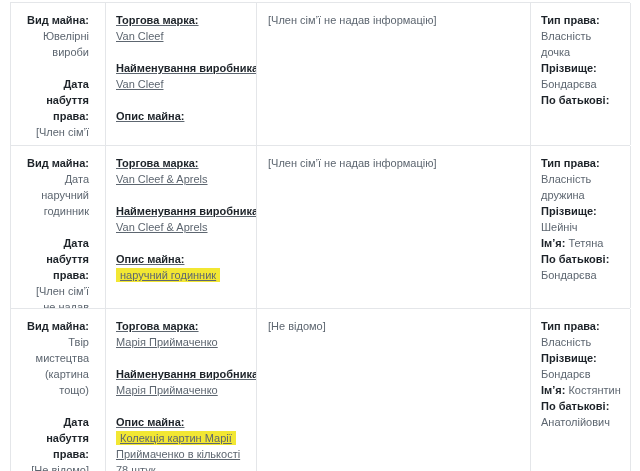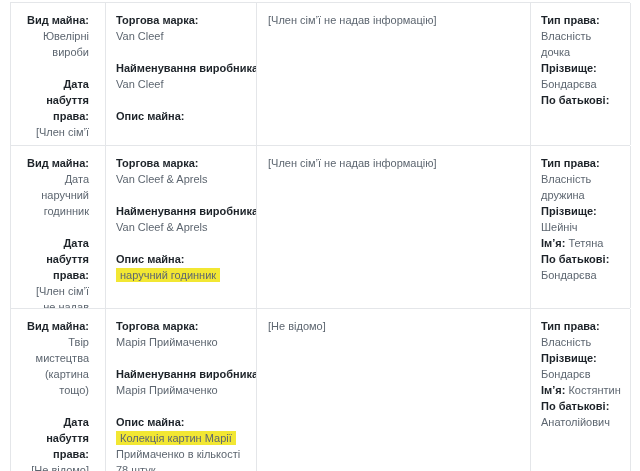--- a/index.html
+++ b/index.html
@@ -18,21 +18,21 @@
   .decl-table{margin:2px 0 0 10px;width:620px;border-top:1px solid var(--border);}
   .row{
     display:grid;grid-template-columns:95px 151px 274px 100px;
     border-left:1px solid var(--border);border-bottom:1px solid var(--border);
   }
   .row.r1{height:143px;}
   .row.r2{height:163px;}
   .row.r3{height:172px;border-bottom:0;}
   .cell{border-right:1px solid var(--border);overflow:hidden;}
   .c1{padding:9px 16px 0 14px;text-align:right;}
-  .c2{padding:9px 4px 0 10px;}
+  .c2{padding:9px 4px 0 10px;text-decoration:underline;}
   .c3{padding:9px 8px 0 11px;}
   .c4{padding:9px 2px 0 10px;}
   .label{font-weight:bold;color:var(--label);}
   .c2 .label{white-space:nowrap;}
   .gap{height:16px;}
   .hl{background:var(--highlight);padding:1px 4px;}
   .hl-marker{position:relative;display:inline-block;padding:1px 3px 1px 2px;margin-top:28px;}
   .hl-marker::after{
     content:"";position:absolute;left:-2px;right:-14px;bottom:-6px;height:9px;
     background:var(--highlight);transform:rotate(-1.4deg);

